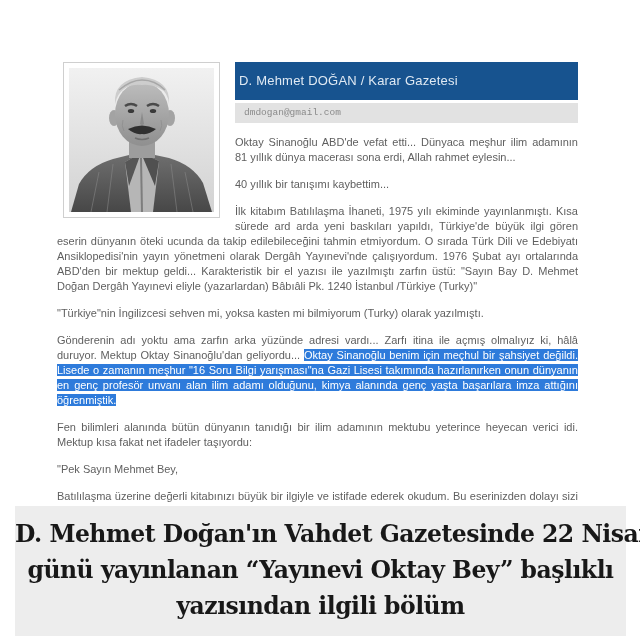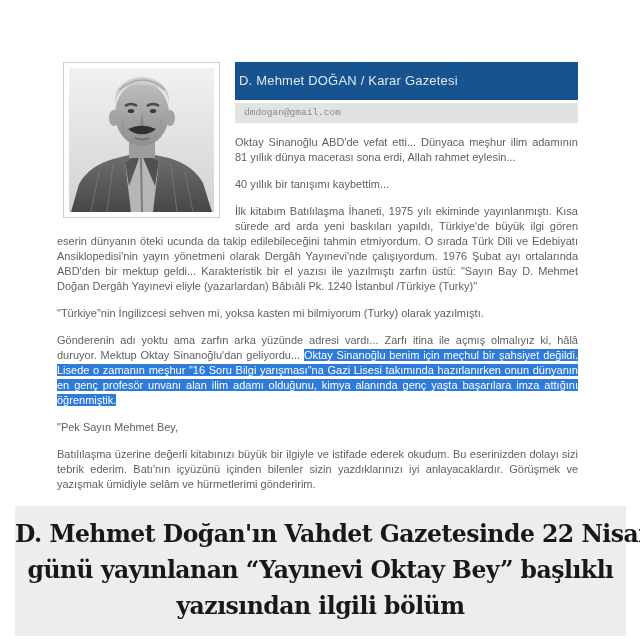--- a/index.html
+++ b/index.html
@@ -117,20 +117,21 @@
       <span>dmdogan@gmail.com</span>
     </div>
   </div>
 
   <div class="article-text">
       <p class="para"><span>Oktay Sinanoğlu ABD'de vefat etti... Dünyaca meşhur ilim adamının 81 yıllık dünya macerası sona erdi, Allah rahmet eylesin...</span></p>
       <p class="para"><span>40 yıllık bir tanışımı kaybettim...</span></p>
       <p class="para"><span>İlk kitabım Batılılaşma İhaneti, 1975 yılı ekiminde yayınlanmıştı. Kısa sürede ard arda yeni baskıları yapıldı, Türkiye'de büyük ilgi gören eserin dünyanın öteki ucunda da takip edilebileceğini tahmin etmiyordum. O sırada Türk Dili ve Edebiyatı Ansiklopedisi'nin yayın yönetmeni olarak Dergâh Yayınevi'nde çalışıyordum. 1976 Şubat ayı ortalarında ABD'den bir mektup geldi... Karakteristik bir el yazısı ile yazılmıştı zarfın üstü: "Sayın Bay D. Mehmet Doğan Dergâh Yayınevi eliyle (yazarlardan) Bâbıâli Pk. 1240 İstanbul /Türkiye (Turky)"</span></p>
       <p class="para"><span>"Türkiye"nin İngilizcesi sehven mi, yoksa kasten mi bilmiyorum (Turky) olarak yazılmıştı.</span></p>
       <p class="para"><span>Gönderenin adı yoktu ama zarfın arka yüzünde adresi vardı... Zarfı itina ile açmış olmalıyız ki, hâlâ duruyor. Mektup Oktay Sinanoğlu'dan geliyordu... </span><span class="hl" style="background: rgb(46, 123, 219);">Oktay Sinanoğlu benim için meçhul bir şahsiyet değildi. Lisede o zamanın meşhur "16 Soru Bilgi yarışması"na Gazi Lisesi takımında hazırlanırken onun dünyanın en genç profesör unvanı alan ilim adamı olduğunu, kimya alanında genç yaşta başarılara imza attığını öğrenmiştik.</span></p>
+      <p class="para"><span>Fen bilimleri alanında bütün dünyanın tanıdığı bir ilim adamının mektubu yeterince heyecan verici idi. Mektup kısa fakat net ifadeler taşıyordu:</span></p>
       <p class="para"><span>"Pek Sayın Mehmet Bey,</span></p>
       <p class="para"><span>Batılılaşma üzerine değerli kitabınızı büyük bir ilgiyle ve istifade ederek okudum. Bu eserinizden dolayı sizi tebrik ederim. Batı'nın içyüzünü içinden bilenler sizin yazdıklarınızı iyi anlayacaklardır.  Görüşmek ve yazışmak ümidiyle selâm ve hürmetlerimi gönderirim.</span></p>
     </div>
 
 </div>
 
 <div class="caption-box" style="background: rgb(237, 237, 237);">
   <div class="caption-line">D. Mehmet Doğan'ın Vahdet Gazetesinde 22 Nisan 2015</div>
   <div class="caption-line">günü yayınlanan “Yayınevi Oktay Bey” başlıklı</div>
   <div class="caption-line">yazısından ilgili bölüm</div>

